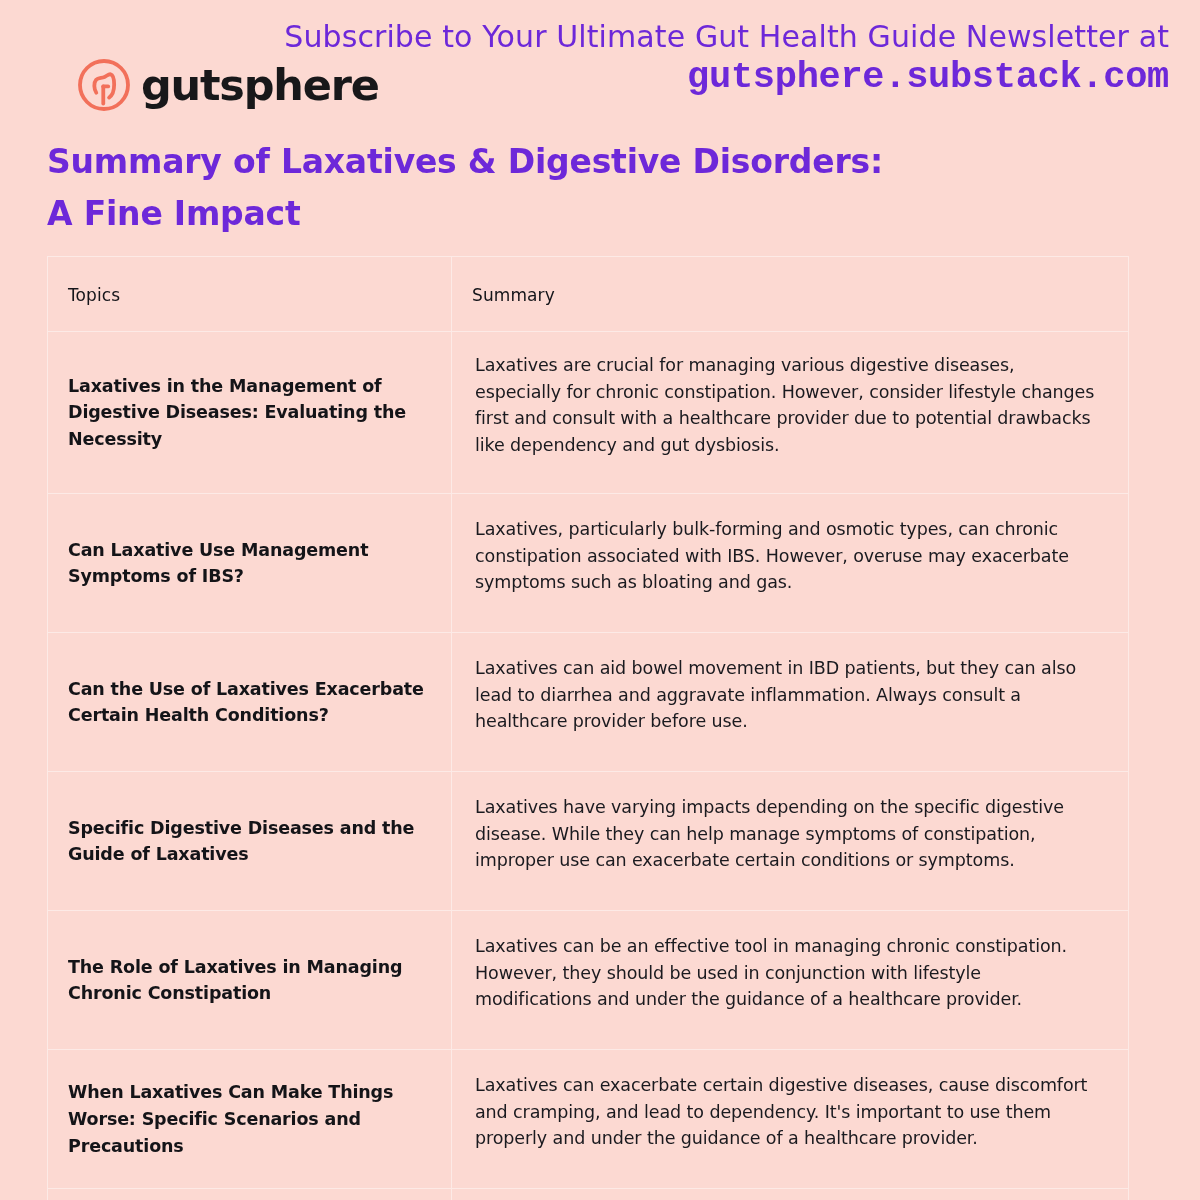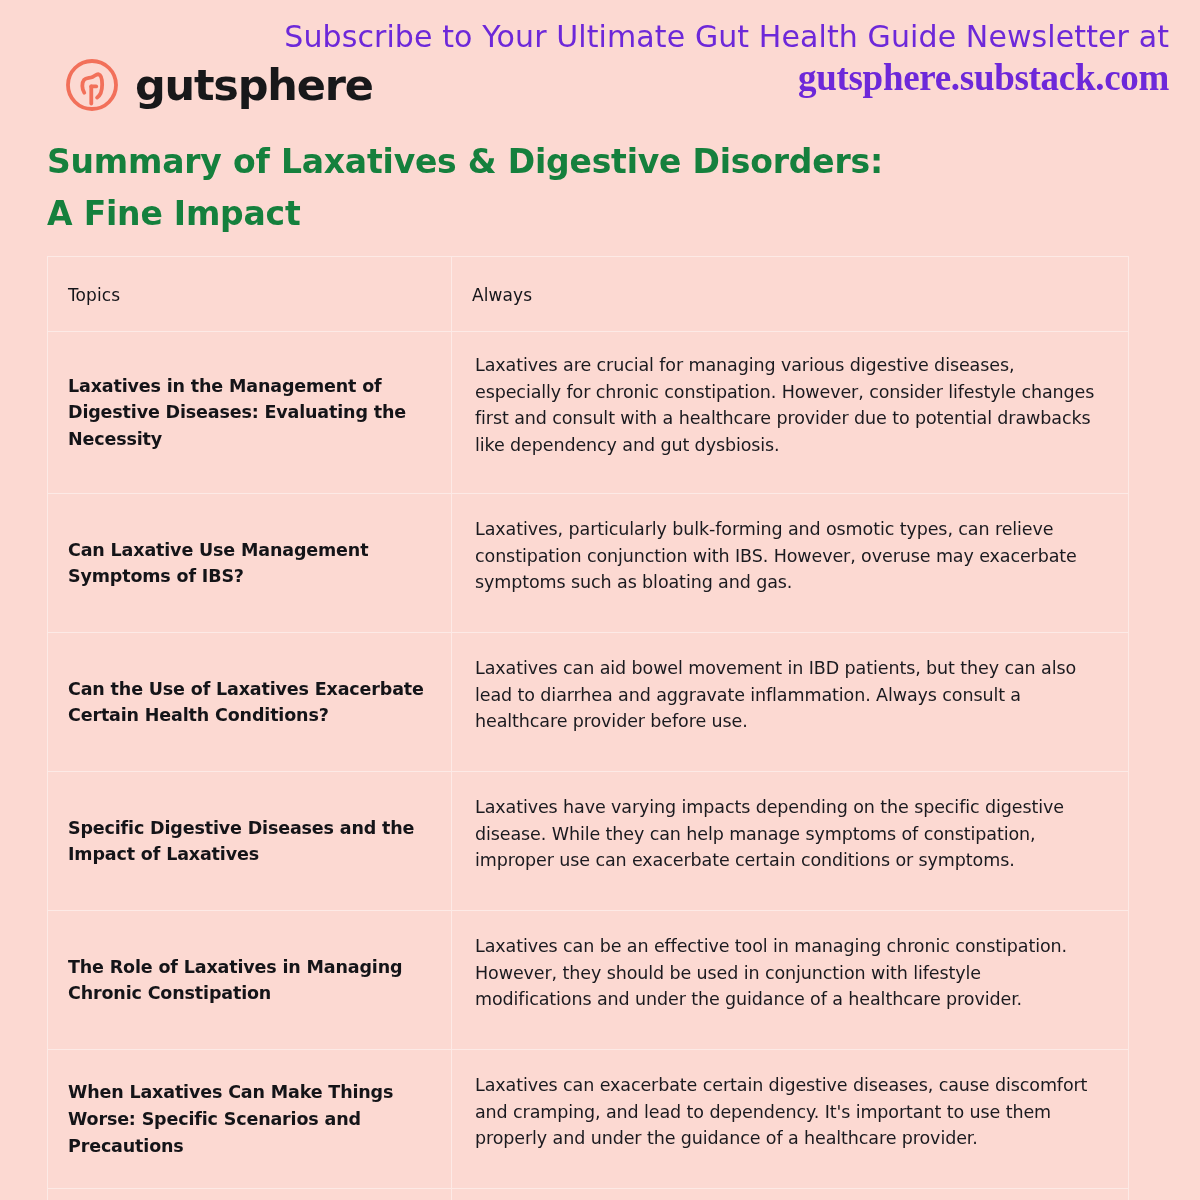--- a/index.html
+++ b/index.html
@@ -24,25 +24,25 @@
 
   
   .header {
     position: relative;
     height: 128px;
     padding: 0;
   }
 
   .brand {
     position: absolute;
-    left: 63px;
+    left: 75px;
     top: 56px;
     display: flex;
     align-items: center;
-    gap: 14px;
+    gap: 8px;
   }
 
   .brand-mark {
     width: 58px;
     height: 58px;
     display: block;
     flex: 0 0 auto;
   }
 
   .brand-word {
@@ -63,40 +63,40 @@
   }
   .promo-line1 {
     font-family: "DejaVu Sans", sans-serif;
     font-size: 30px;
     font-weight: 400;
     letter-spacing: 0.1px;
     line-height: 1.15;
     white-space: nowrap;
   }
   .promo-line2 {
-    font-family: Liberation Serif, serif;
+    font-family: Liberation Mono, monospace;
     font-size: 37px;
     font-weight: 700;
     letter-spacing: -0.3px;
     line-height: 1.22;
     white-space: nowrap;
   }
 
   
   .title-block {
     position: absolute;
     left: 47px;
     top: 136px;
     width: 1000px;
   }
   .title-line {
     font-family: "DejaVu Sans", sans-serif;
     font-size: 33px;
     font-weight: 700;
-    color: #15803d;
+    color: #6d28d9;
     line-height: 1.58;
     letter-spacing: -0.2px;
     white-space: nowrap;
   }
 
   
   .table-wrap {
     position: absolute;
     left: 47px;
     top: 256px;
@@ -198,56 +198,56 @@
       <colgroup>
         <col class="c-topic">
         <col class="c-summary">
       </colgroup>
       <thead>
         <tr class="r-head">
           <th>
             <span class="th-label">Topics</span>
           </th>
           <th>
-            <span class="th-label">Always</span>
+            <span class="th-label">Summary</span>
           </th>
         </tr>
       </thead>
       <tbody>
 
         <tr class="r-body">
           <td class="topic-cell">
             <div class="topic-text">Laxatives in the Management of Digestive Diseases: Evaluating the Necessity</div>
           </td>
           <td class="summary-cell">
             <div class="summary-text">Laxatives are crucial for managing various digestive diseases, especially for chronic constipation. However, consider lifestyle changes first and consult with a healthcare provider due to potential drawbacks like dependency and gut dysbiosis.</div>
           </td>
         </tr>
 
         <tr class="r-body">
           <td class="topic-cell">
             <div class="topic-text">Can Laxative Use Management Symptoms of IBS?</div>
           </td>
           <td class="summary-cell">
-            <div class="summary-text">Laxatives, particularly bulk-forming and osmotic types, can relieve constipation conjunction with IBS. However, overuse may exacerbate symptoms such as bloating and gas.</div>
+            <div class="summary-text">Laxatives, particularly bulk-forming and osmotic types, can chronic constipation associated with IBS. However, overuse may exacerbate symptoms such as bloating and gas.</div>
           </td>
         </tr>
 
         <tr class="r-body">
           <td class="topic-cell">
             <div class="topic-text">Can the Use of Laxatives Exacerbate Certain Health Conditions?</div>
           </td>
           <td class="summary-cell">
             <div class="summary-text">Laxatives can aid bowel movement in IBD patients, but they can also lead to diarrhea and aggravate inflammation. Always consult a healthcare provider before use.</div>
           </td>
         </tr>
 
         <tr class="r-body">
           <td class="topic-cell">
-            <div class="topic-text">Specific Digestive Diseases and the Impact of Laxatives</div>
+            <div class="topic-text">Specific Digestive Diseases and the Guide of Laxatives</div>
           </td>
           <td class="summary-cell">
             <div class="summary-text">Laxatives have varying impacts depending on the specific digestive disease. While they can help manage symptoms of constipation, improper use can exacerbate certain conditions or symptoms.</div>
           </td>
         </tr>
 
         <tr class="r-body">
           <td class="topic-cell">
             <div class="topic-text">The Role of Laxatives in Managing Chronic Constipation</div>
           </td>

